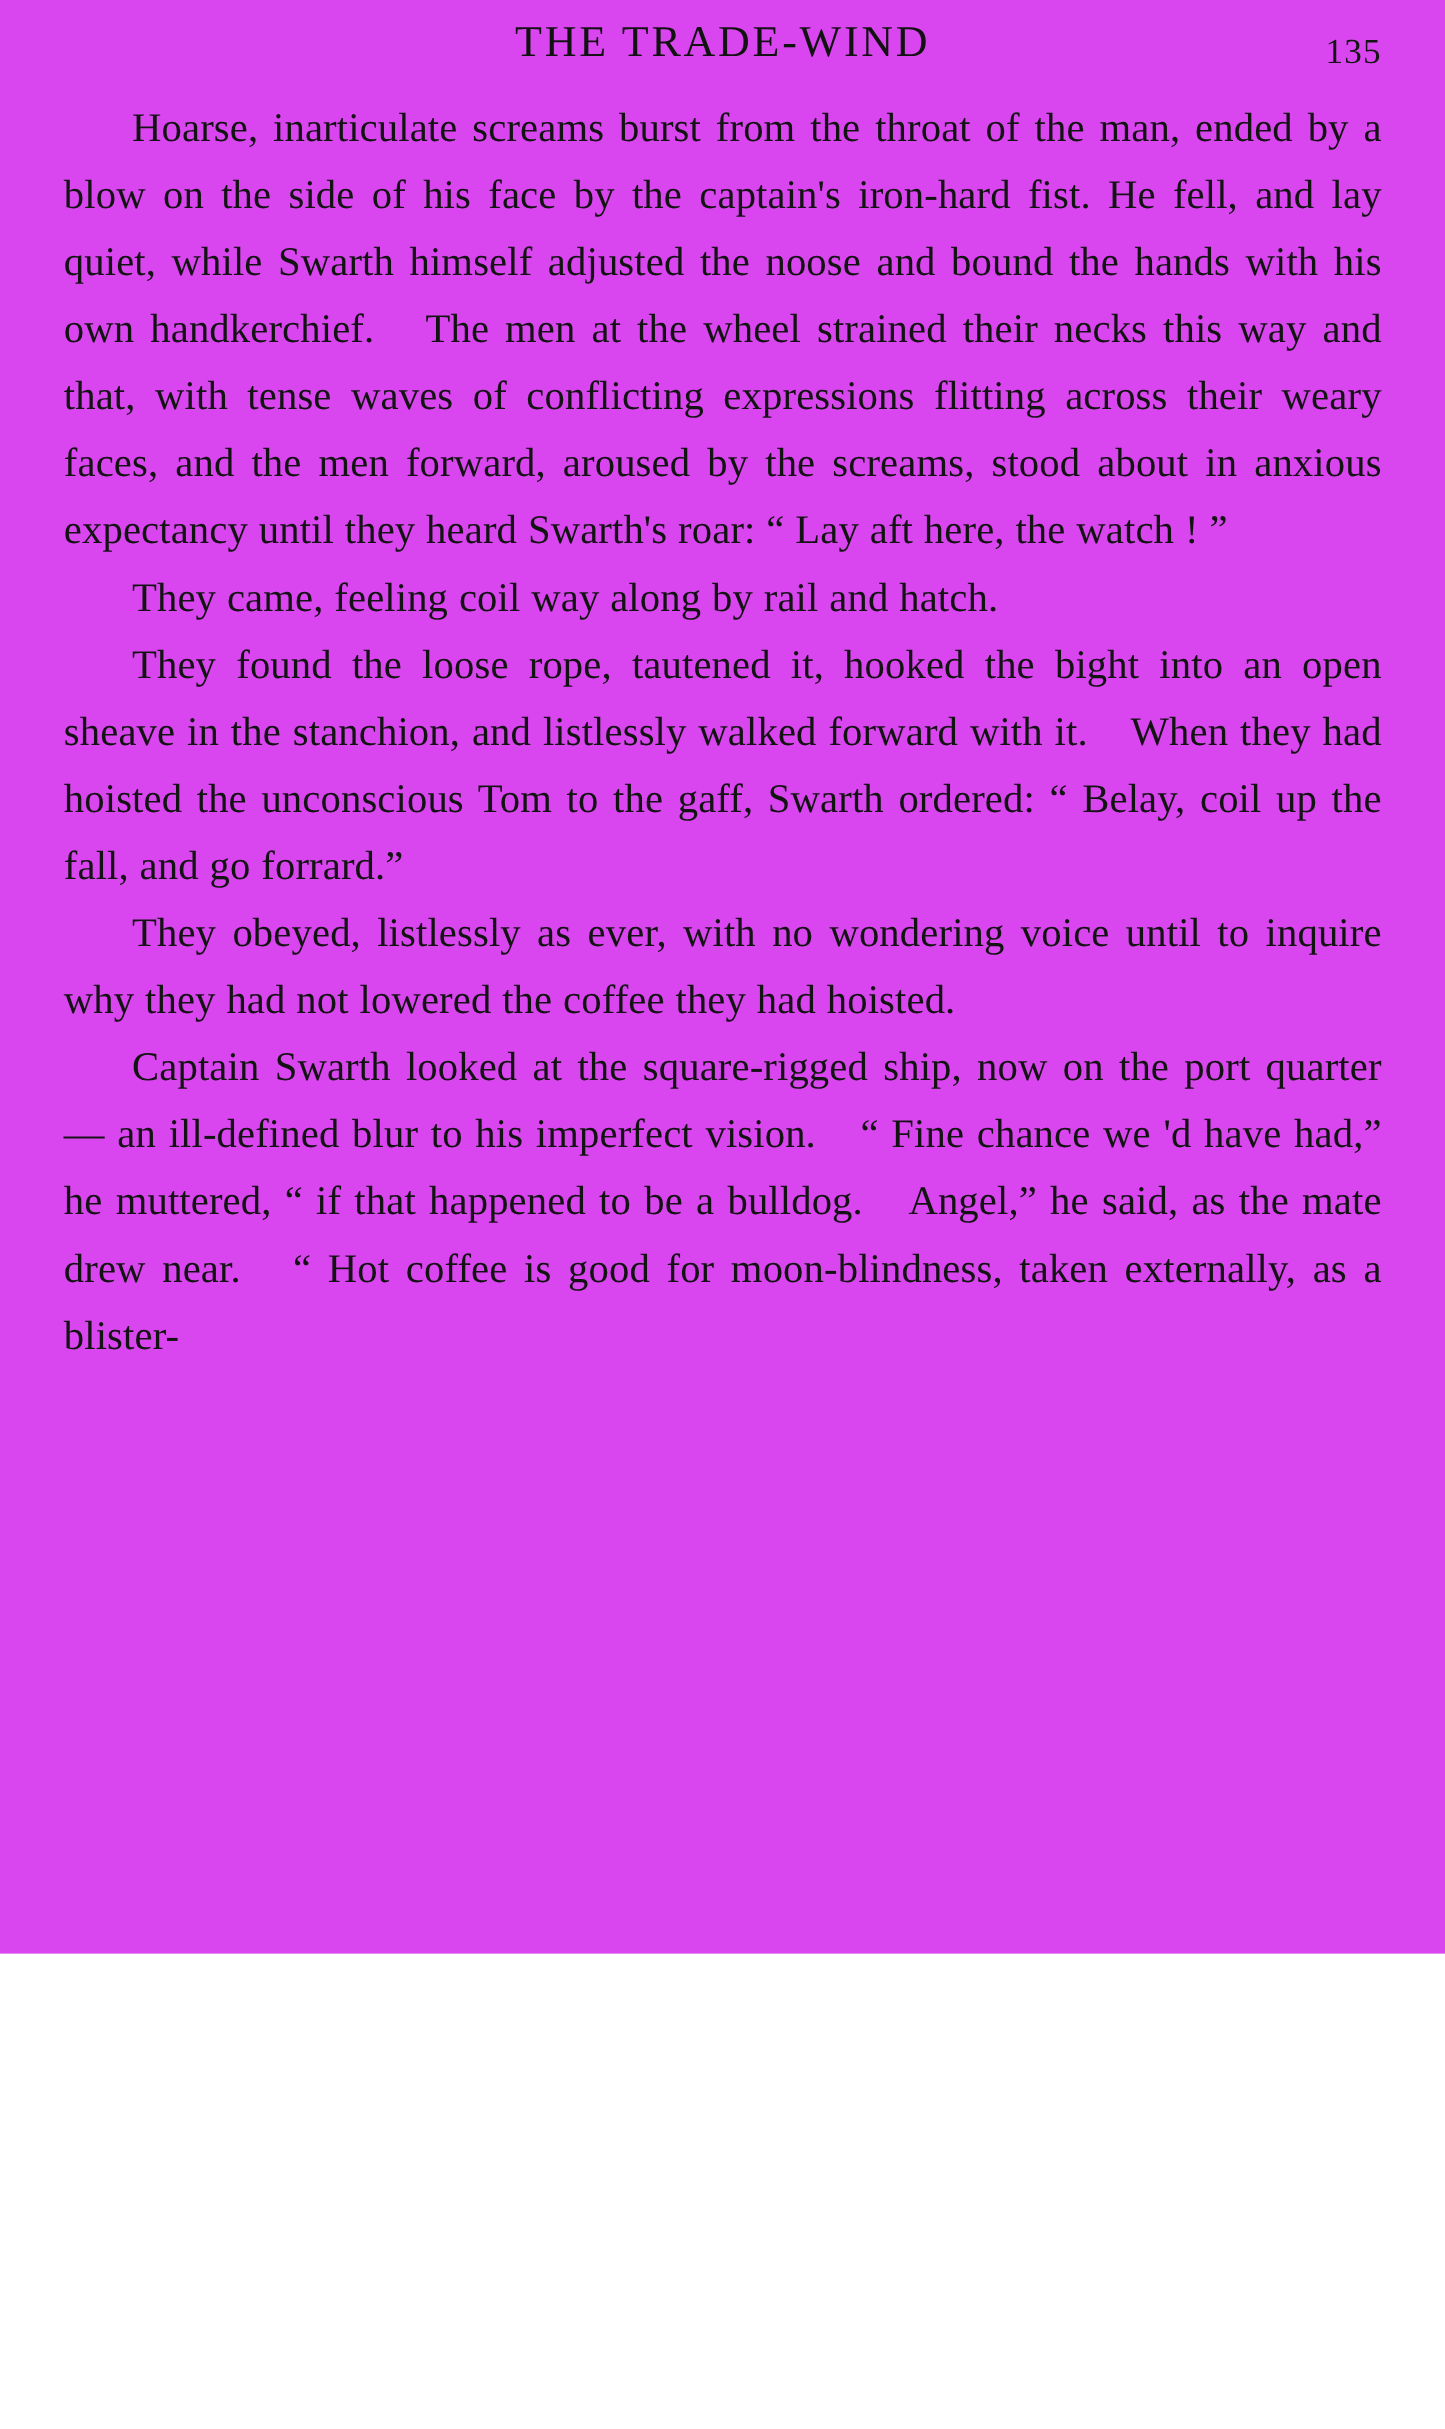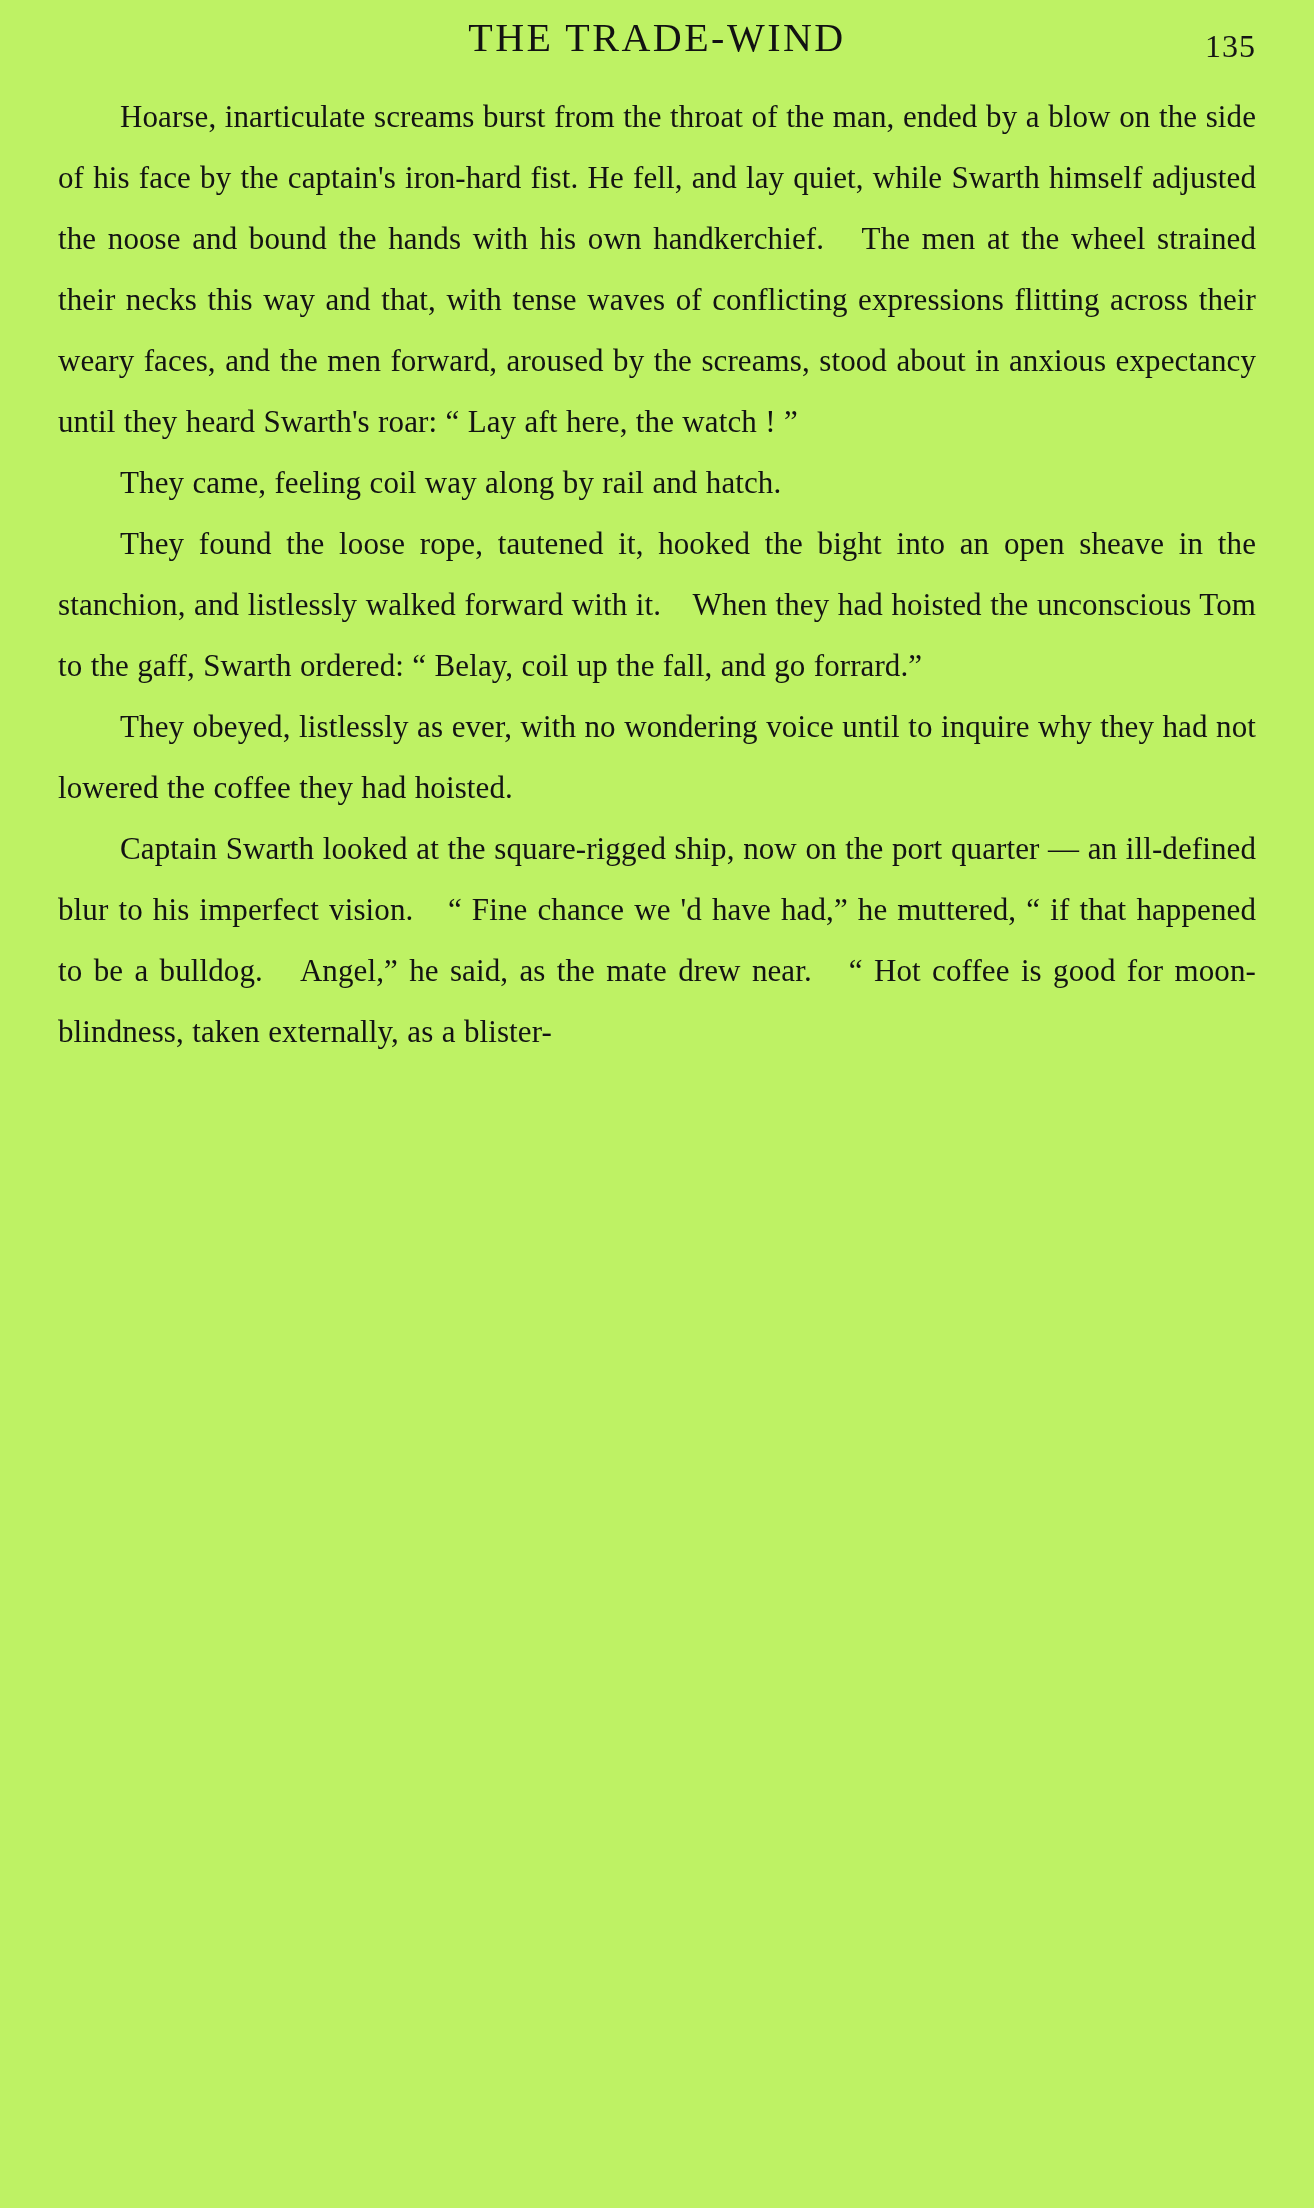--- a/index.html
+++ b/index.html
@@ -10,24 +10,24 @@
   body {
     width: 1314px;
     height: 2208px;
     font-family: "Liberation Serif", serif;
     color: #1a1a1a;
     -webkit-font-smoothing: antialiased;
   }
   .page {
     position: relative;
     width: 1314px;
-    height: 2208px;
+    height: 1776px;
     box-sizing: border-box;
     padding: 0;
-    background: #bef264;
+    background: #d946ef;
     overflow: hidden;
   }
   .header {
     position: relative;
     height: 86px;
     margin: 0 58px 0 58px;
   }
   .running-head {
     position: absolute;
     left: 0;
@@ -45,21 +45,21 @@
     position: absolute;
     right: 0;
     top: 28px;
     font-size: 32px;
     color: #151515;
     letter-spacing: 1px;
     text-align: right;
   }
   .body-text {
     margin: 0 58px 0 58px;
-    font-size: 31px;
+    font-size: 37px;
     line-height: 61px;
     text-align: justify;
     text-justify: inter-word;
     color: #131313;
     letter-spacing: 0.1px;
     word-spacing: 0.5px;
   }
   .para {
     margin: 0;
     text-indent: 62px;

